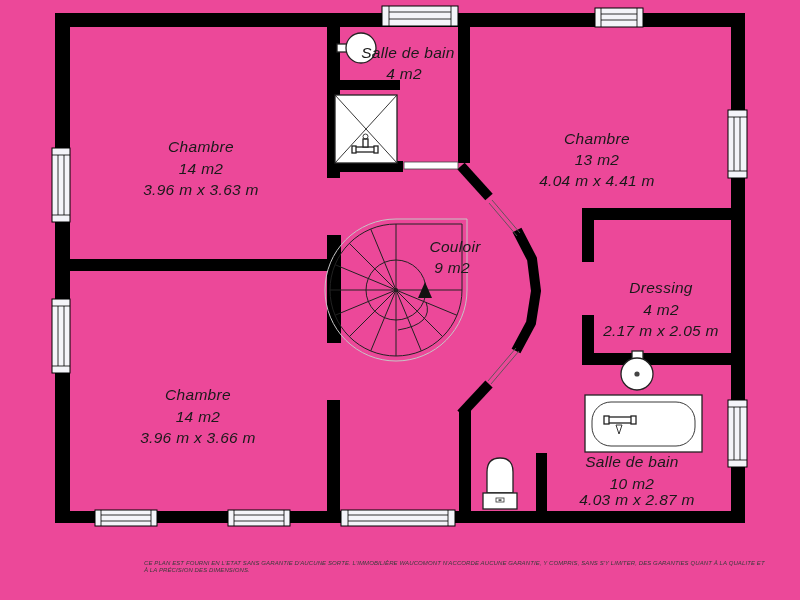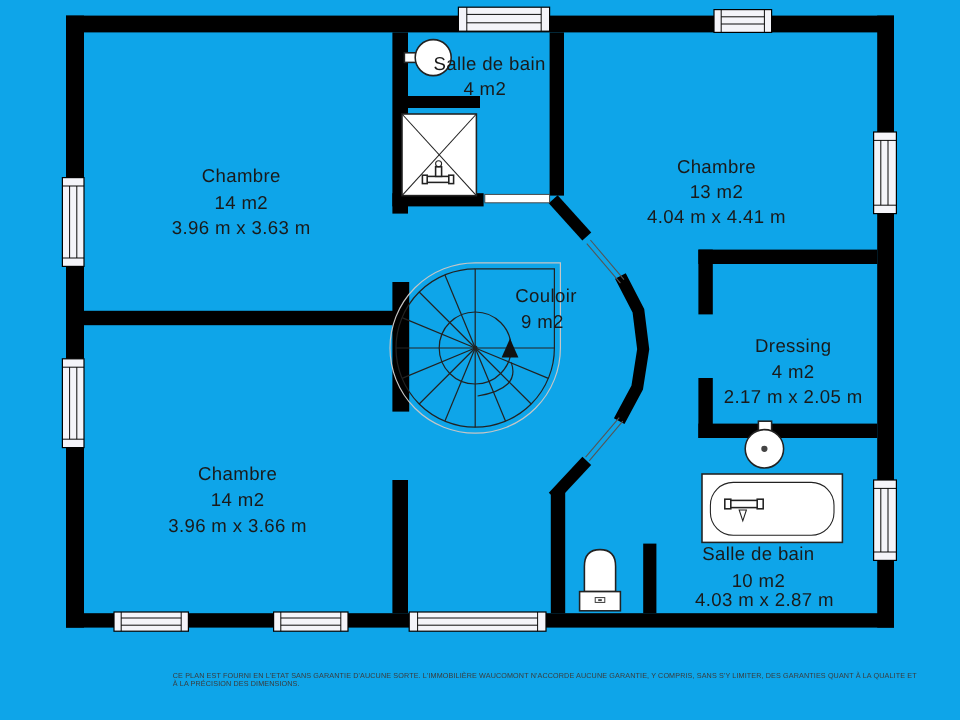--- a/index.html
+++ b/index.html
@@ -1,17 +1,17 @@
 <!DOCTYPE html>
 <html><head>
 <meta charset="utf-8">
 <style>
   html,body{margin:0;padding:0;background:#ffffff;}
-  #stage{position:relative;width:800px;height:600px;background:#0ea5e9;overflow:hidden;
-         font-family:"Liberation Sans", sans-serif;}
+  #stage{position:relative;width:800px;height:600px;background:#ec4899;overflow:hidden;
+         font-family:"Liberation Sans", sans-serif;font-style:italic;}
   svg{position:absolute;left:0;top:0;}
   .room-name, .room-area, .room-dims{
     font-family:"Liberation Sans", sans-serif;
     font-size:15.5px; fill:#1a1a1a; letter-spacing:0.3px;
   }
   .disclaimer{
     font-family:"Liberation Sans", sans-serif;
     font-size:6px; fill:#3a3a3a; letter-spacing:0.1px;
   }
   .wall{fill:#000000;}

